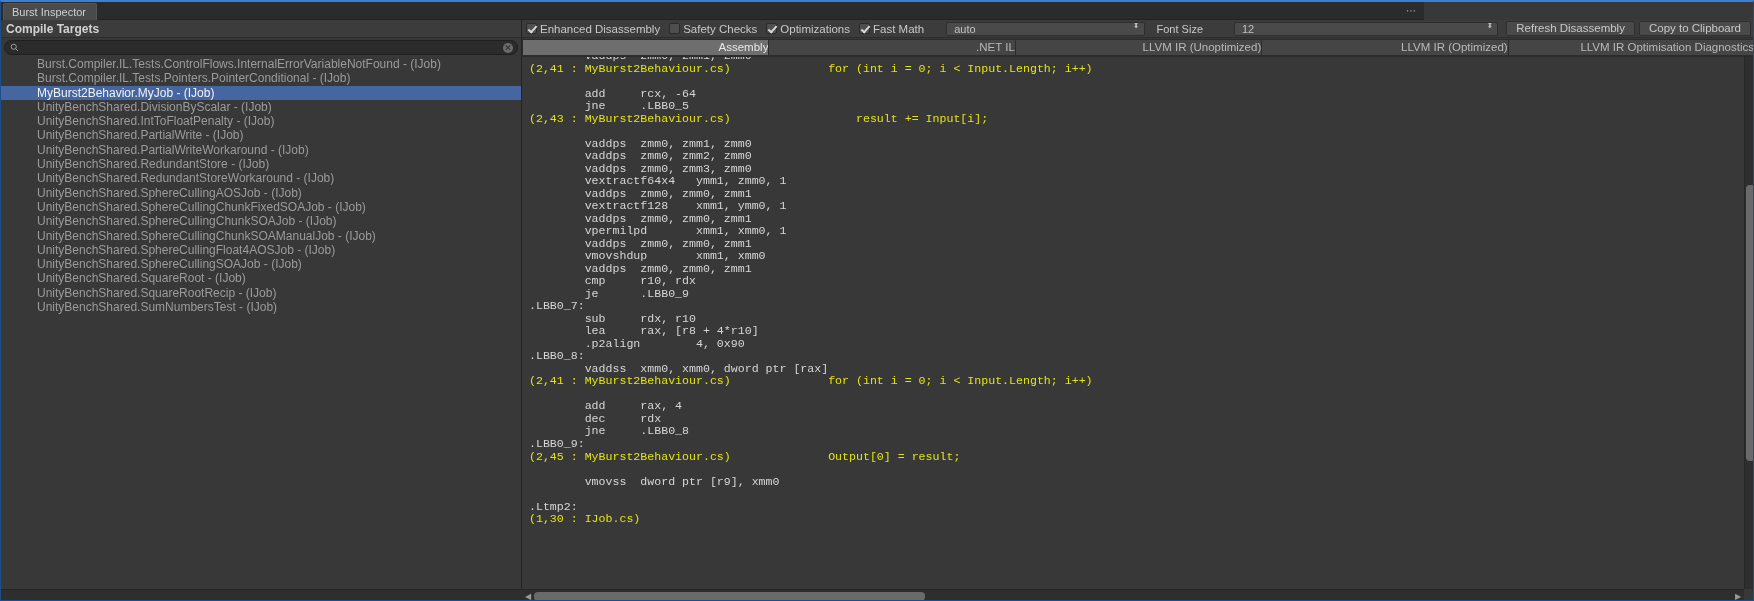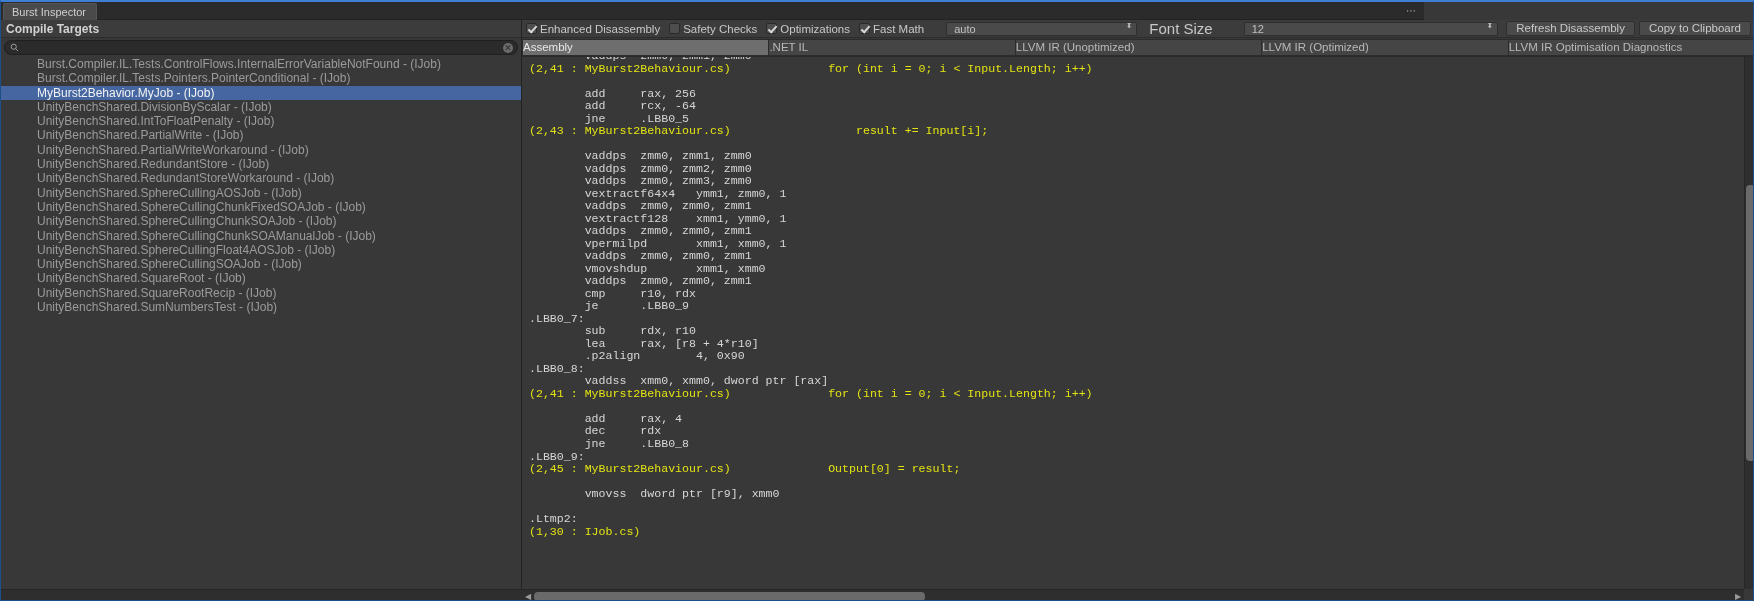--- a/index.html
+++ b/index.html
@@ -160,21 +160,21 @@
     margin-left: 13px;
   }
   .dropdown .arrows {
     position: absolute; right: 4px; top: 0px;
     color: #b8b8b8; font-size: 8px; line-height: 6px;
     text-align: center;
   }
   #arch-dropdown { width: 262px; margin-right: 12px; }
   #fontsize-dropdown { width: 350px; margin-right: 8px; }
   .tb-label {
-    color: #c8c8c8; font-size: 15px; margin-right: 18px; white-space: nowrap;
+    color: #c8c8c8; font-size: 11px; margin-right: 18px; white-space: nowrap;
   }
   .tb-btn {
     height: 15px;
     background: #4a4a4a;
     border: 1px solid #2e2e2e;
     border-radius: 2px;
     color: #c8c8c8;
     font-size: 11.5px; line-height: 13px;
     padding: 0 9px;
     margin-right: 4px;
@@ -192,21 +192,21 @@
   }
   .view-tab {
     flex: 1 1 0;
     height: 17px;
     margin-top: 1px;
     background: #454545;
     border: 1px solid #2c2c2c;
     border-left: none;
     color: #b9b9b9;
     font-size: 11.5px; line-height: 15px;
-    text-align: left;
+    text-align: right;
     white-space: nowrap; overflow: hidden;
     font-family: "Liberation Sans", sans-serif;
   }
   .view-tab:first-child { border-left: 1px solid #2c2c2c; }
   .view-tab.active {
     background: #6e6e6e;
     color: #e8e8e8;
   }
 
   
@@ -355,21 +355,20 @@
         <div class="view-tab"><span>LLVM IR (Unoptimized)</span></div>
         <div class="view-tab"><span>LLVM IR (Optimized)</span></div>
         <div class="view-tab"><span>LLVM IR Optimisation Diagnostics</span></div>
       </div>
 
     <div class="code-area">
       <div class="code-scroll" id="code-scroll">
           <div class="code-line">        vaddps  zmm0, zmm1, zmm0</div>
           <div class="code-line src">(2,41 : MyBurst2Behaviour.cs)              for (int i = 0; i &lt; Input.Length; i++)</div>
           <div class="code-line"></div>
-          <div class="code-line">        add     rax, 256</div>
           <div class="code-line">        add     rcx, -64</div>
           <div class="code-line">        jne     .LBB0_5</div>
           <div class="code-line src">(2,43 : MyBurst2Behaviour.cs)                  result += Input[i];</div>
           <div class="code-line"></div>
           <div class="code-line">        vaddps  zmm0, zmm1, zmm0</div>
           <div class="code-line">        vaddps  zmm0, zmm2, zmm0</div>
           <div class="code-line">        vaddps  zmm0, zmm3, zmm0</div>
           <div class="code-line">        vextractf64x4   ymm1, zmm0, 1</div>
           <div class="code-line">        vaddps  zmm0, zmm0, zmm1</div>
           <div class="code-line">        vextractf128    xmm1, ymm0, 1</div>

